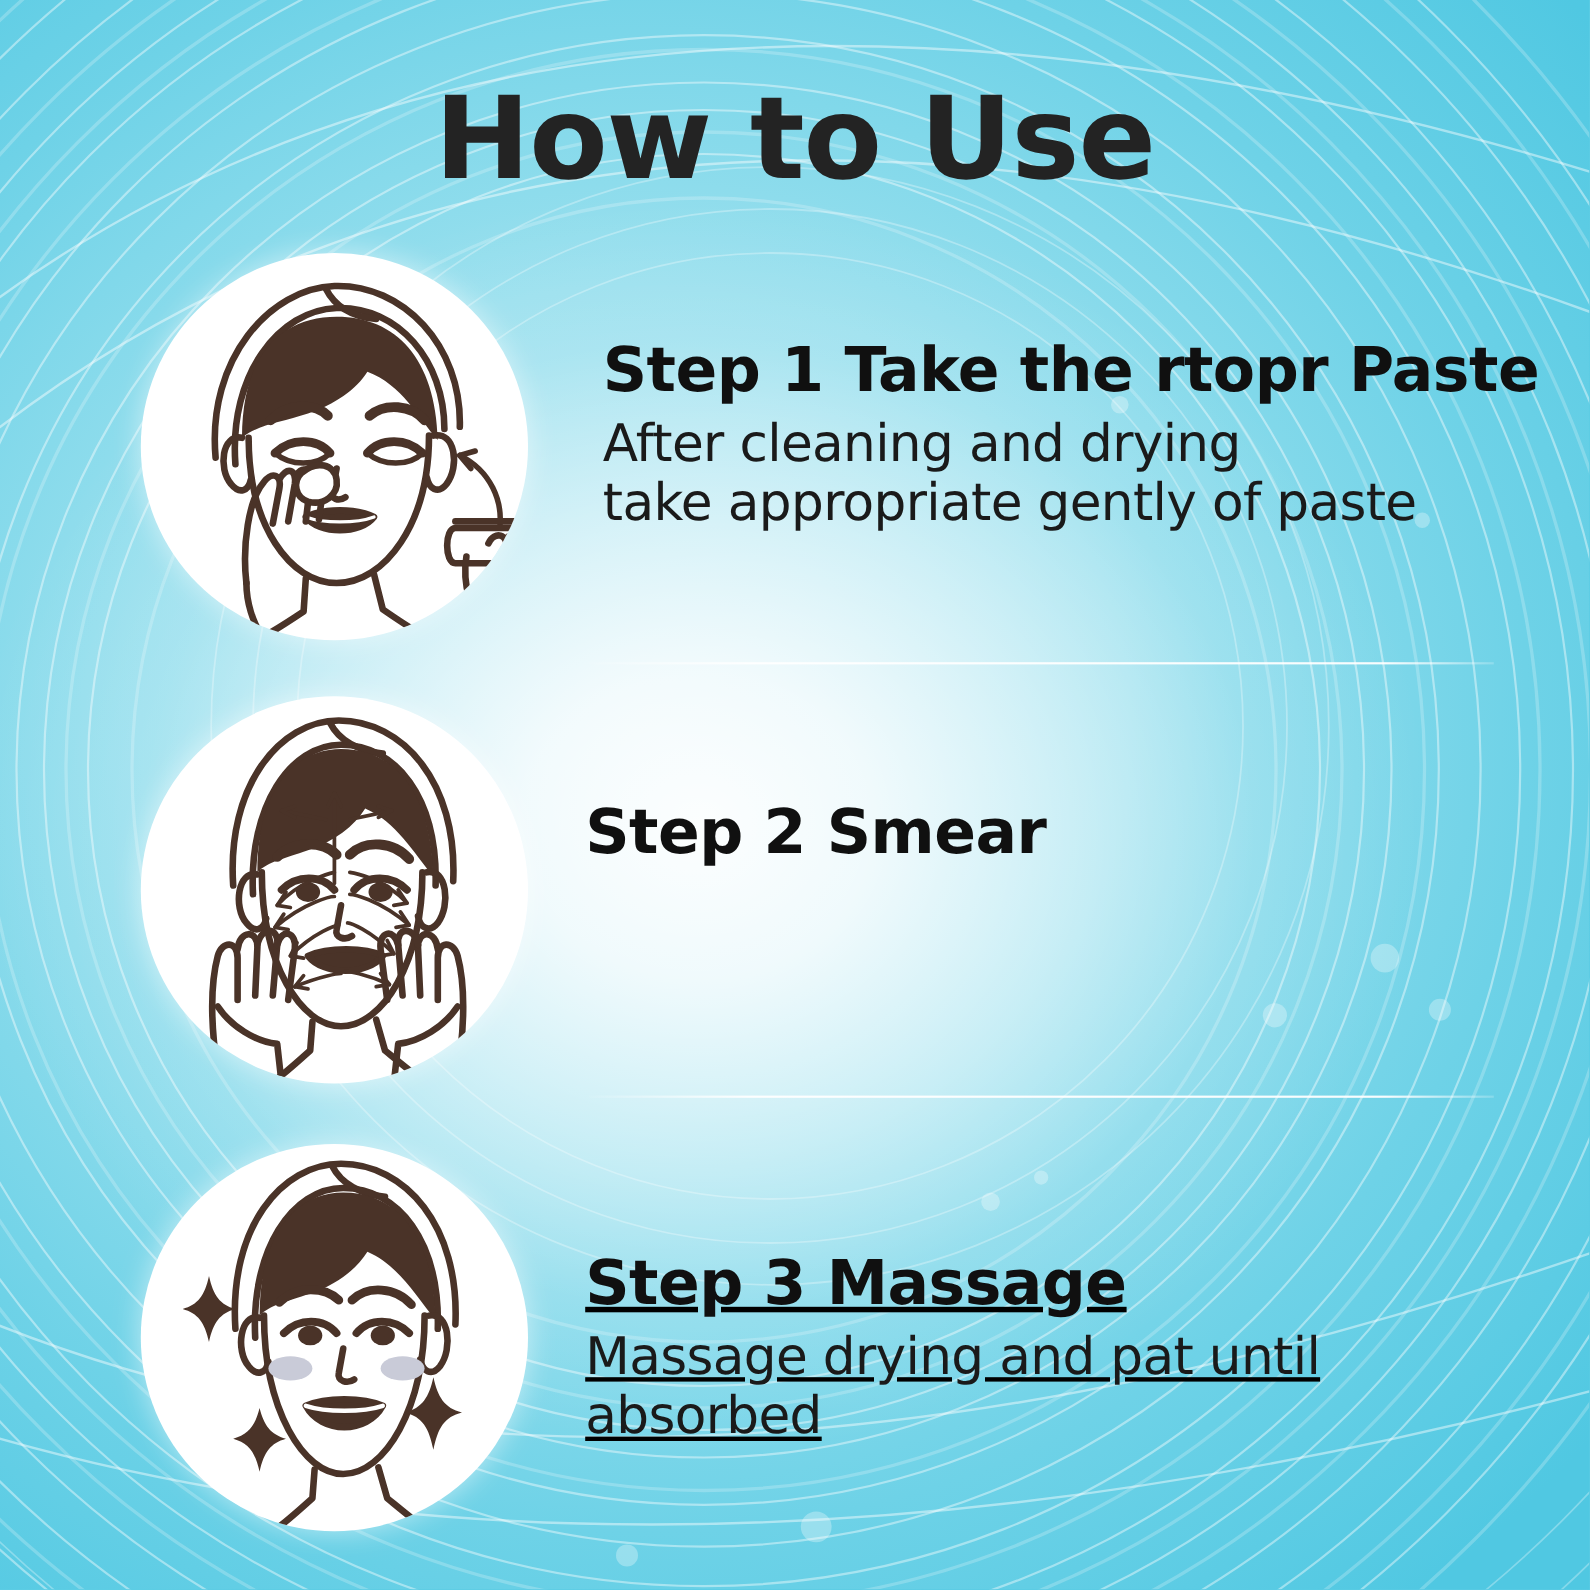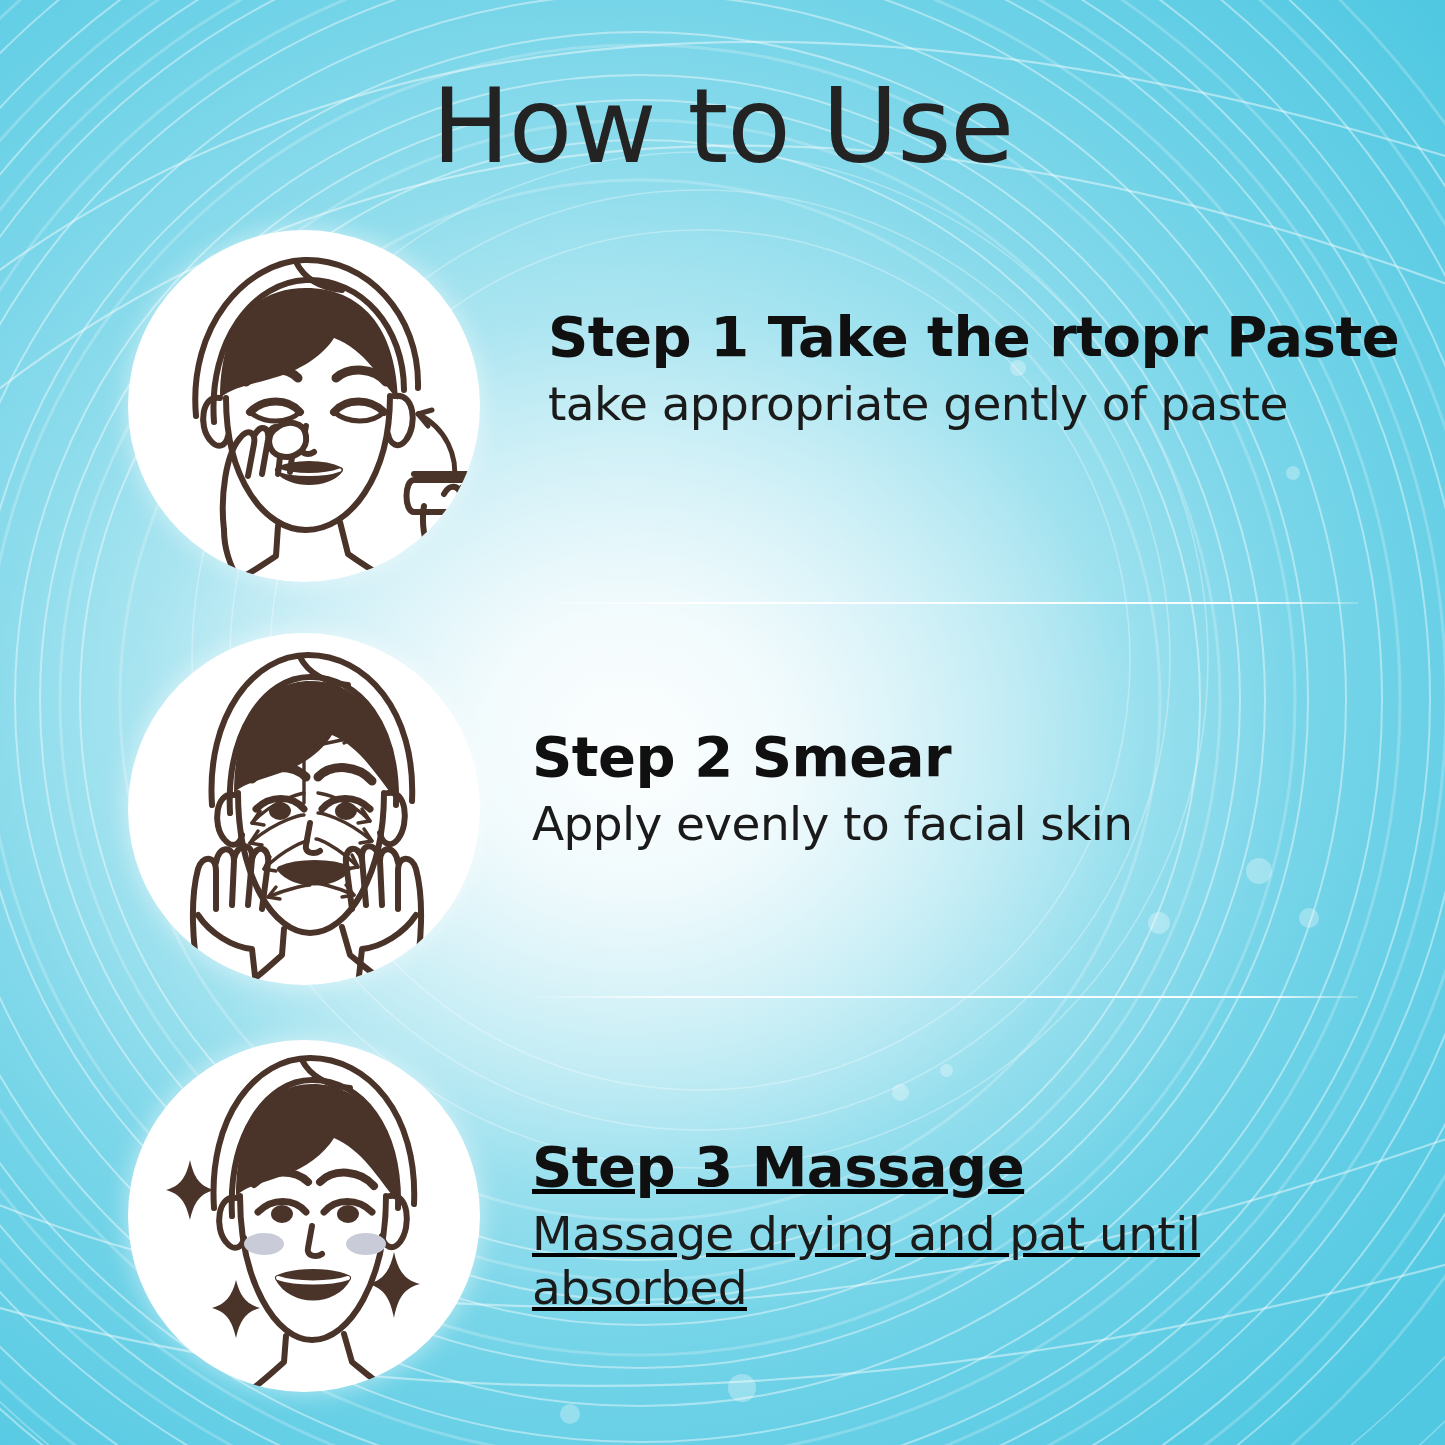--- a/index.html
+++ b/index.html
@@ -19,21 +19,21 @@
   
   .streaks{position:absolute;inset:0;pointer-events:none;}
   .streaks svg{position:absolute;inset:0;width:100%;height:100%;}
 
   
   .bokeh{position:absolute;border-radius:50%;background:rgba(255,255,255,0.30);pointer-events:none;}
 
   
   .title{
     position:absolute;left:0;right:0;top:74px;text-align:center;
-    font-size:104px;line-height:1;font-weight:400;color:#232323;
+    font-size:104px;line-height:1;font-weight:700;color:#232323;
     letter-spacing:-1px;
     font-family:"DejaVu Sans","Liberation Sans",sans-serif;
   }
 
   
   .step{position:absolute;left:0;width:1445px;height:0;}
   .circle{
     position:absolute;width:352px;height:352px;border-radius:50%;
     background:#ffffff;overflow:hidden;
     box-shadow:0 0 26px rgba(255,255,255,0.55);
@@ -170,20 +170,21 @@
 
           <path d="M296 276 C292 300 300 330 316 346"></path>
           <path d="M316 264 C322 252 334 256 332 268 L328 284
                    M332 260 C340 250 350 256 348 268 L344 284"></path>
         </g>
       </svg>
     </div>
     <div class="txt" style="top:308px;margin-left:16px;">
       <h2>Step 1 Take the rtopr Paste</h2>
       <p>
+        <span>After cleaning and drying</span>
         <span>take appropriate gently of paste</span>
       </p>
     </div>
   </div>
 
   <div class="divider" style="top:602px;"></div>
 
   <div class="step" style="top:0;">
     <div class="circle" style="left:128px;top:633px;">
       <svg viewBox="0 0 352 352" aria-hidden="true">
@@ -258,23 +259,20 @@
           <path d="M286 352 C294 310 296 266 288 236 C284 222 270 222 270 238 L270 276"></path>
           <path d="M270 230 C268 212 252 212 252 228 L254 272"></path>
           <path d="M252 226 C248 208 232 210 234 226 L238 272"></path>
           <path d="M234 226 C230 210 216 214 218 230 L224 276"></path>
           <path d="M288 282 C276 300 254 314 234 316 L230 352"></path>
         </g>
       </svg>
     </div>
     <div class="txt" style="top:728px;">
       <h2>Step 2 Smear</h2>
-      <p>
-        <span>Apply evenly to facial skin</span>
-      </p>
     </div>
   </div>
 
   <div class="divider" style="top:996px;"></div>
 
   <div class="step" style="top:0;">
     <div class="circle" style="left:128px;top:1040px;">
       <svg viewBox="0 0 352 352" aria-hidden="true">
         <g fill="none" stroke="#4A3328" stroke-width="6" stroke-linecap="round" stroke-linejoin="round">
 

